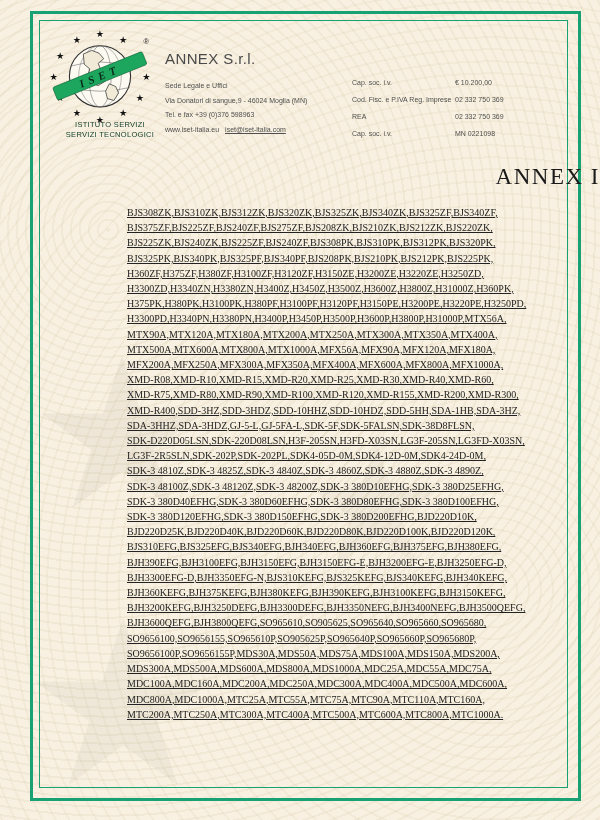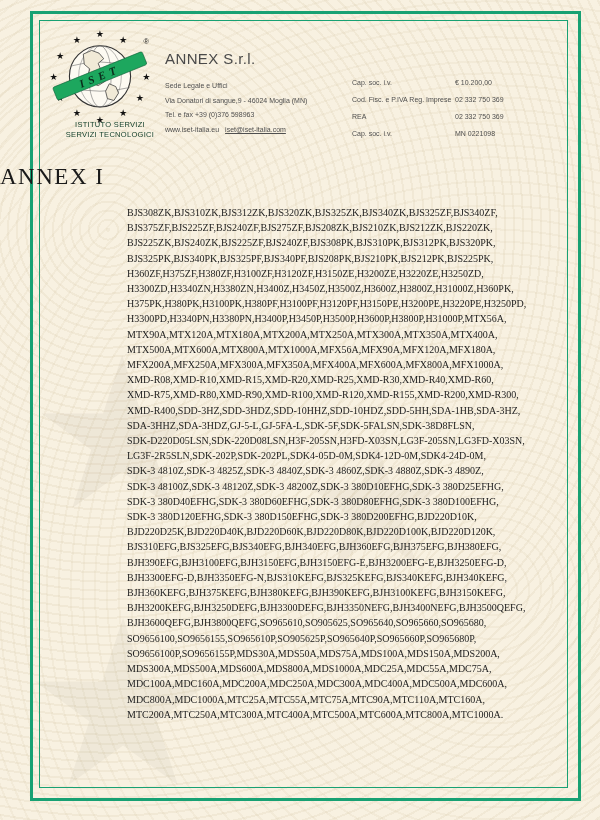--- a/index.html
+++ b/index.html
@@ -25,25 +25,25 @@
   .company-name{position:absolute;left:165px;top:50px;font-size:15px;color:#4a4a4a;letter-spacing:0.4px;}
   .contact{position:absolute;left:165px;top:82px;font-size:7px;color:#4f4f4f;}
   .contact div{margin-bottom:7.5px;}
   .contact .email{text-decoration:underline;margin-left:6px;}
   .registry{position:absolute;left:352px;top:79px;font-size:7px;color:#4f4f4f;}
   .registry .row{display:flex;margin-bottom:10px;}
   .registry .lab{width:103px;}
   .registry .val{width:90px;}
 
   
-  .annex-title{position:absolute;left:0;top:164px;width:600px;text-align:left;
+  .annex-title{position:absolute;left:0;top:164px;width:600px;text-align:right;
     font-family:"Liberation Serif",serif;font-size:23px;letter-spacing:1.5px;color:#1a1a1a;}
   .codes{position:absolute;left:127px;top:205px;width:412px;
     font-family:"Liberation Serif",serif;font-size:10px;line-height:15.2px;color:#222;}
-  .code-line{white-space:nowrap;}
+  .code-line{white-space:nowrap;text-decoration:underline;}
 </style>
 </head>
 <body>
 
 <div class="page">
 
   <div class="frame-outer"></div>
   <div class="frame-inner"></div>
 
   <div class="wm wm1">★</div>

